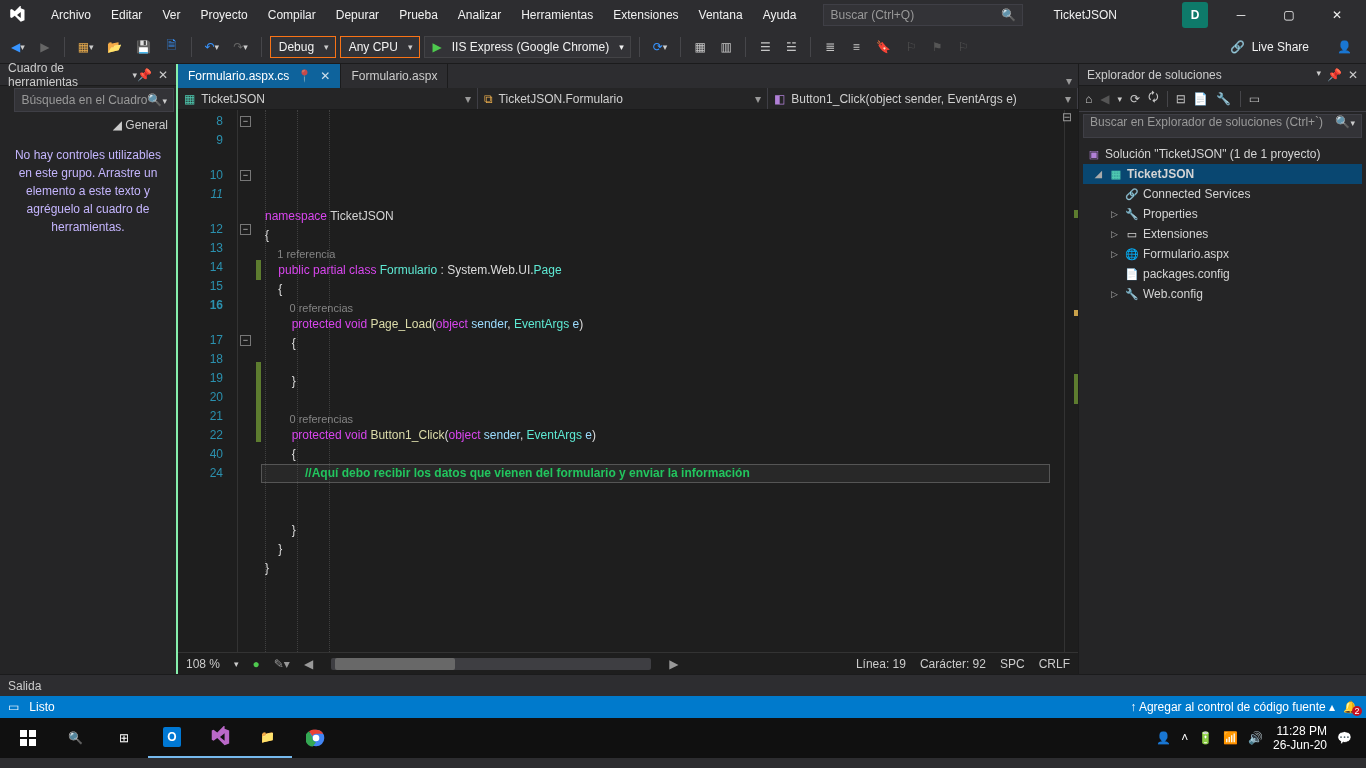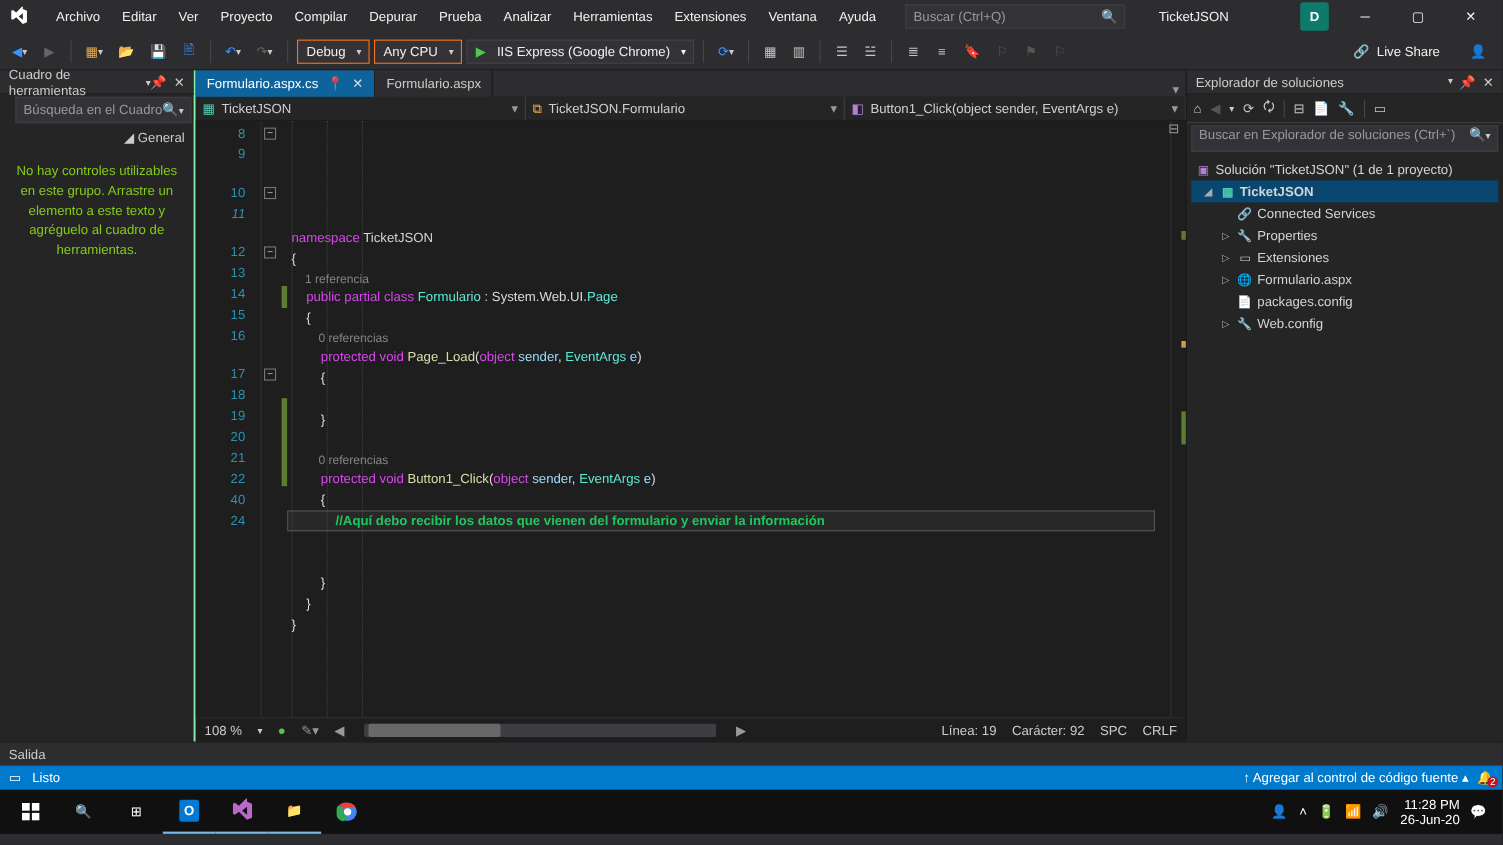--- a/index.html
+++ b/index.html
@@ -20,21 +20,21 @@
 .combo { height:22px; background:#333337; border:1px solid #f97316; padding:0 6px 0 8px; display:flex; align-items:center; color:#f1f1f1; gap:10px; }
 .play { color:#4ec94e; }
 .live-share { margin-left:auto; display:flex; align-items:center; gap:6px; padding:0 8px; color:#f1f1f1;}
 .main { display:flex; height:610px; }
 .toolbox { width:178px; background:#252526; border-right:2px solid #86efac; display:flex; flex-direction:column;align-items:flex-end; }
 .panel-header { height:22px; background:#2d2d30; border-bottom:1px solid #1b1b1c; display:flex; align-items:center; padding:0 8px; color:#ccc; }
 .panel-header .icons { margin-left:auto; display:flex; gap:6px; }
 .toolbox-search { height:24px; margin:2px; border:1px solid #3f3f46; display:flex; align-items:center; padding:0 6px; color:#999; background:#333337;}
 .toolbox-search .mag { margin-left:auto; }
 .tb-group { padding:4px 8px; color:#ccc; }
-.tb-empty { padding:10px 14px; color:#84cc16; text-align:center; line-height:1.5; }
+.tb-empty { padding:10px 14px; color:#c4b5fd; text-align:center; line-height:1.5; }
 .editor-area { flex:1; display:flex; flex-direction:column; background:#1e1e1e; min-width:0; }
 .doc-tabs { height:24px; background:#2d2d30; display:flex; align-items:flex-end; }
 .doc-tab { height:24px; padding:0 10px; display:flex; align-items:center; gap:8px; color:#ccc; background:#2d2d30; border-right:1px solid #1b1b1c; position:relative;}
 .doc-tab.active { background:#0e639c; color:#fff; }
 .doc-tab .pin { opacity:.8; }
 .doc-tab .close { opacity:.8; }
 .nav-bar { height:22px; background:#252526; display:flex; border-bottom:1px solid #1b1b1c; }
 .nav-combo { flex:1; border-right:1px solid #3f3f46; display:flex; align-items:center; padding:0 6px; color:#d0d0d0; gap:6px; }
 .nav-combo .chev { margin-left:auto; color:#999;}
 .code-wrap { flex:1; display:flex; font-family:Consolas,monospace; font-size:14px; position:relative; background:#1e1e1e; }
@@ -239,21 +239,21 @@
           <div style="height: 19px;">8</div>
           <div style="height: 19px;">9</div>
           <div style="height: 16px;"></div>
           <div style="height: 19px;">10</div>
           <div style="height: 19px; font-style: italic;">11</div>
           <div style="height: 16px;"></div>
           <div style="height: 19px;">12</div>
           <div style="height: 19px;">13</div>
           <div style="height: 19px;">14</div>
           <div style="height: 19px;">15</div>
-          <div style="height: 19px;">16</div>
+          <div style="height: 19px; font-weight: bold;">16</div>
           <div style="height: 16px;"></div>
           <div style="height: 19px;">17</div>
           <div style="height: 19px;">18</div>
           <div style="height: 19px;">19</div>
           <div style="height: 19px;">20</div>
           <div style="height: 19px;">21</div>
           <div style="height: 19px;">22</div>
           <div style="height: 19px;">40</div>
           <div style="height: 19px;">24</div>
         </div>

